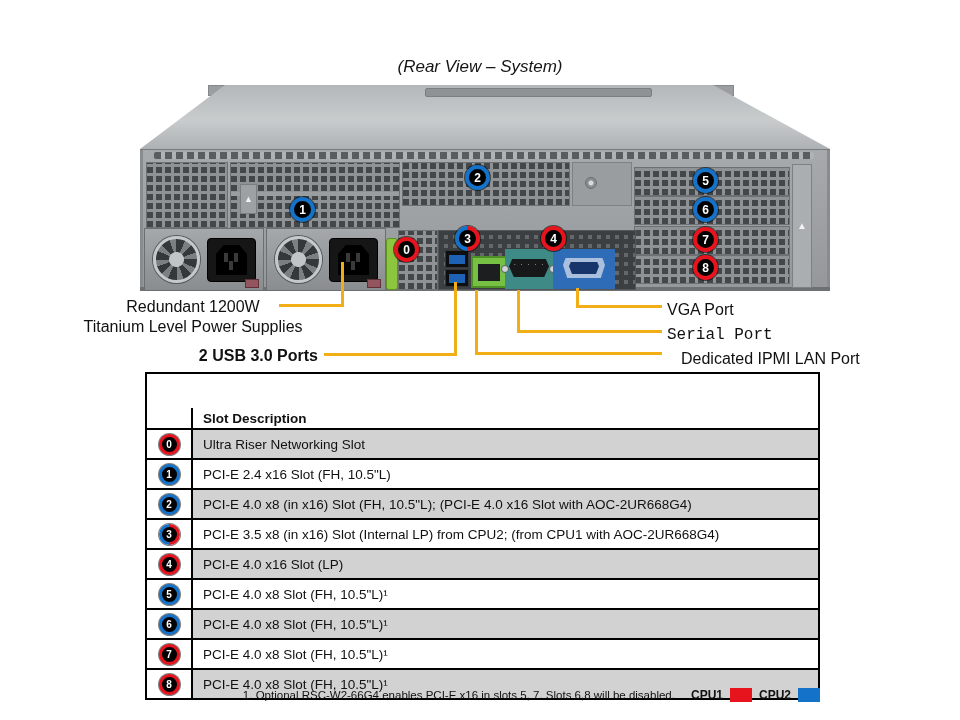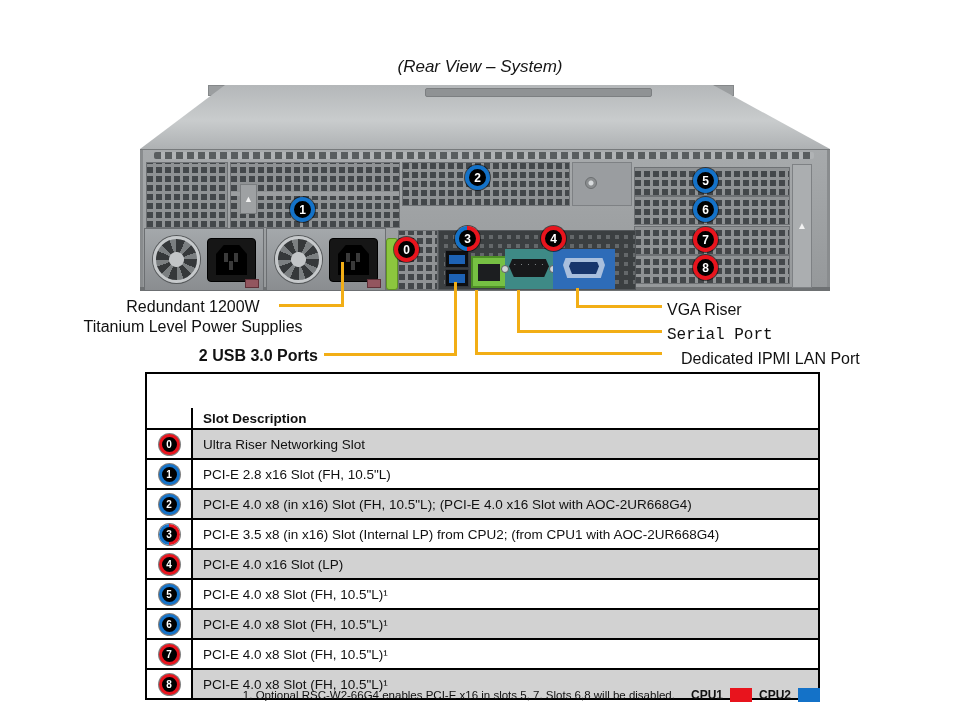--- a/index.html
+++ b/index.html
@@ -193,21 +193,21 @@
   <div class="abs yline" style="left:517px;top:290px;width:3px;height:43px;"></div>
   <div class="abs yline" style="left:517px;top:330px;width:145px;height:3px;"></div>
   <div class="abs yline" style="left:576px;top:288px;width:3px;height:20px;"></div>
   <div class="abs yline" style="left:576px;top:305px;width:86px;height:3px;"></div>
 
   <div class="abs plabel lbl-psu">
     <div>Redundant 1200W</div>
     <div>Titanium Level Power Supplies</div>
   </div>
   <div class="abs plabel lbl-usb">2 USB 3.0 Ports</div>
-  <div class="abs plabel lbl-vga">VGA Riser</div>
+  <div class="abs plabel lbl-vga">VGA Port</div>
   <div class="abs plabel lbl-serial">Serial Port</div>
   <div class="abs plabel lbl-ipmi">Dedicated IPMI LAN Port</div>
 
   <div class="abs slot-table">
     <div class="thead">
       <div class="tnum-h"></div>
       <div class="tdesc-h">Slot Description</div>
     </div>
     <div class="trow gray">
       <div class="tnum">
@@ -216,21 +216,21 @@
           </span>
         </div>
       <div class="tdesc">Ultra Riser Networking Slot</div>
     </div>
     <div class="trow">
       <div class="tnum">
           <span class="tcircle c-cpu2">
             <span>1</span>
           </span>
         </div>
-      <div class="tdesc">PCI-E 2.8 x16 Slot (FH, 10.5"L)</div>
+      <div class="tdesc">PCI-E 2.4 x16 Slot (FH, 10.5"L)</div>
     </div>
     <div class="trow gray">
       <div class="tnum">
           <span class="tcircle c-cpu2">
             <span>2</span>
           </span>
         </div>
       <div class="tdesc">PCI-E 4.0 x8 (in x16) Slot (FH, 10.5"L); (PCI-E 4.0 x16 Slot with AOC-2UR668G4)</div>
     </div>
     <div class="trow">

